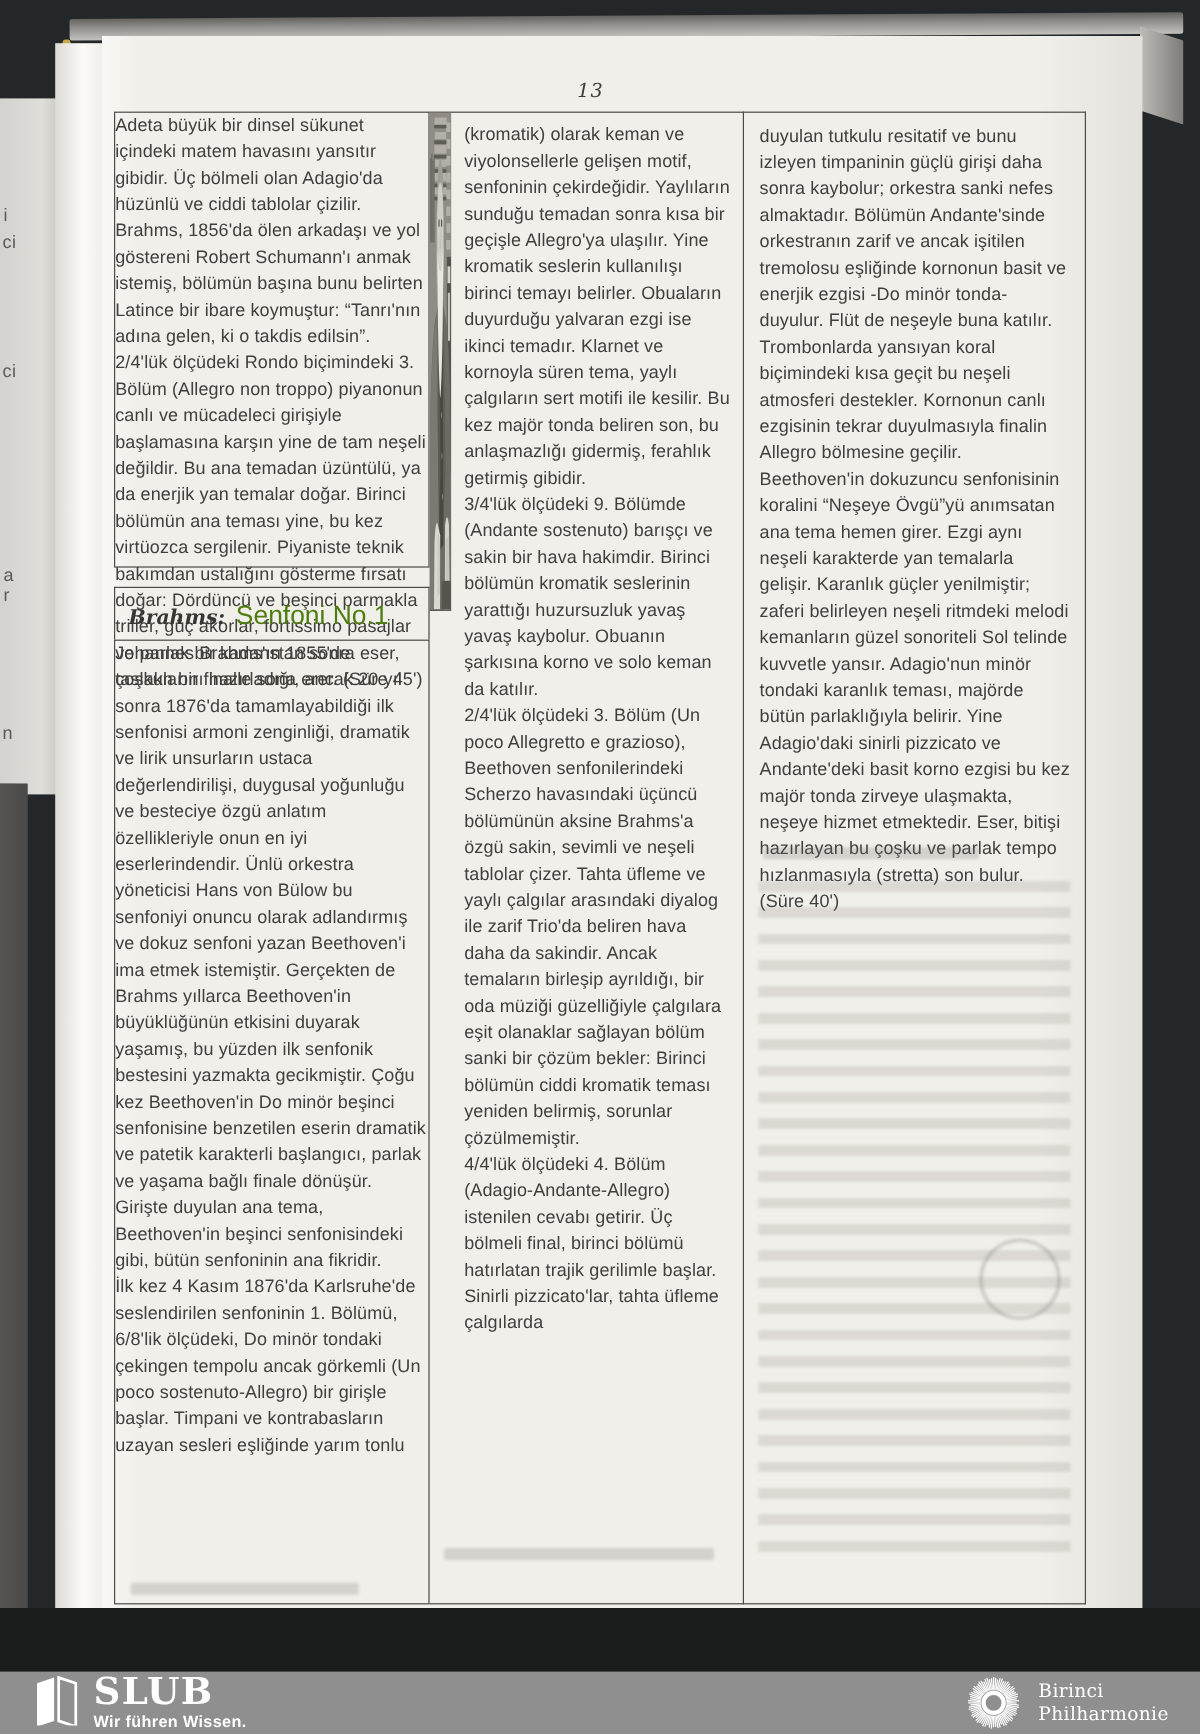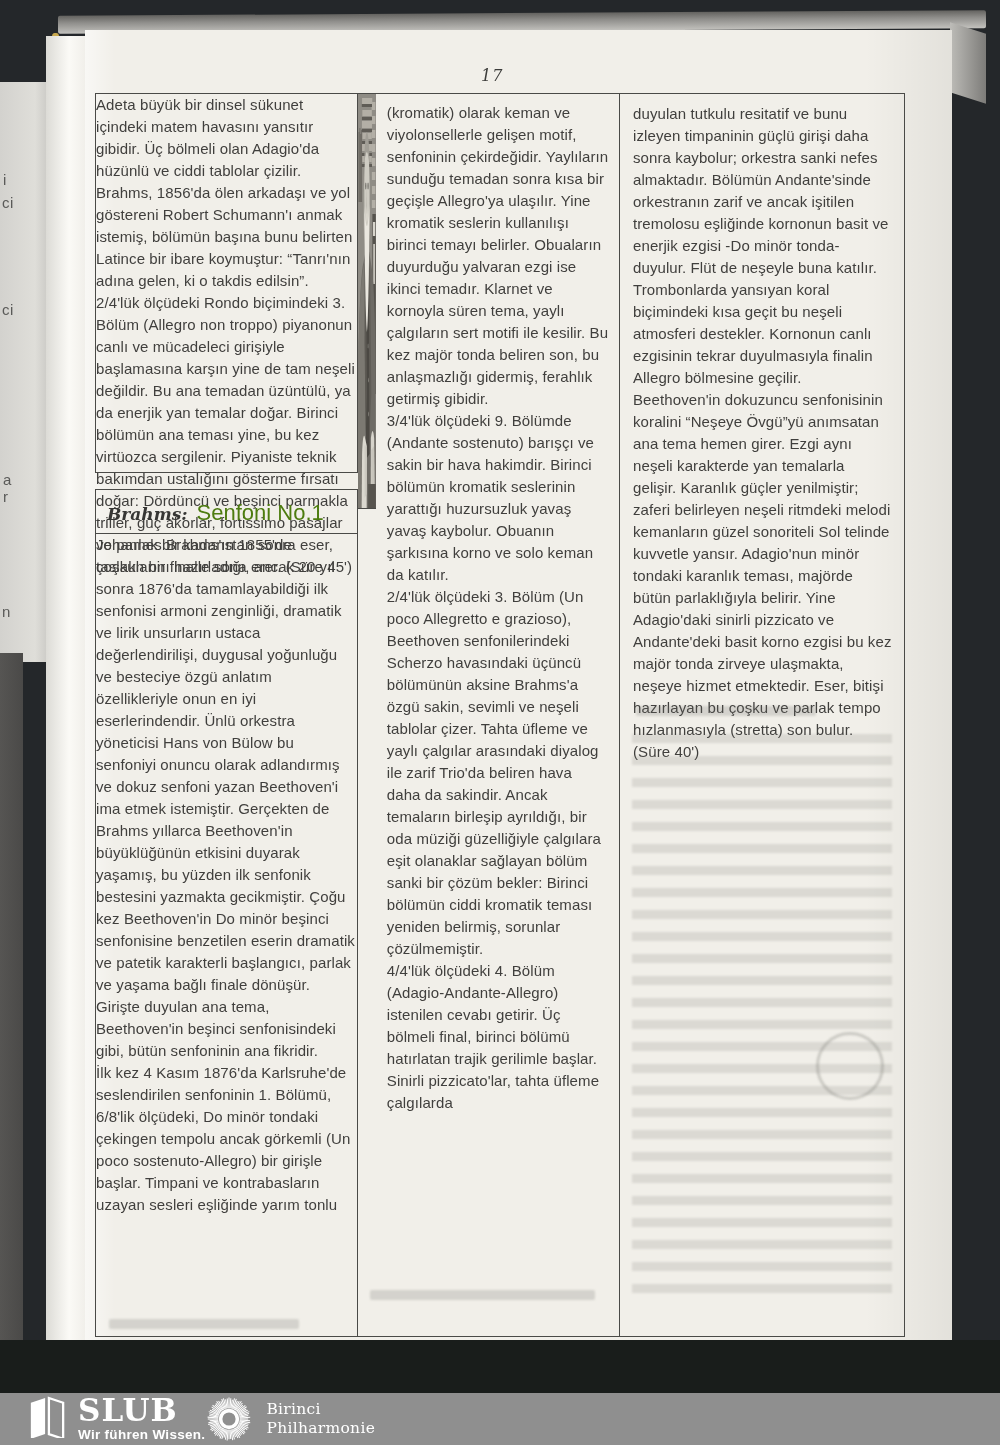--- a/index.html
+++ b/index.html
@@ -57,21 +57,21 @@
   .ghost-lines{left:12px;right:12px;top:640px;height:560px;
     background:repeating-linear-gradient(180deg,rgba(115,113,108,.17) 0 9px,rgba(0,0,0,0) 9px 22px);}
   .ghost-bar{background:rgba(110,108,104,.22);height:10px;border-radius:2px;}
   .ghost-circle{left:196px;top:938px;width:62px;height:62px;border:3px solid rgba(125,123,118,.32);border-radius:50%;}
   .ghost-mid{position:absolute;left:12px;top:1188px;width:220px;}
   .ghost-left{position:absolute;left:12px;top:1158px;width:200px;}
 
   
   .dark-band{position:absolute;left:0;top:1340px;width:1000px;height:53px;background:#191d1b;}
   .viewer-bar{position:absolute;left:0;top:1393px;width:1000px;height:52px;background:#8f8f8f;
-    display:flex;align-items:center;box-sizing:border-box;padding:0 26px 0 28px;}
+    display:flex;justify-content:space-between;align-items:center;box-sizing:border-box;padding:0 26px 0 28px;}
   .slub{display:flex;align-items:flex-start;gap:12px;color:#fff;cursor:pointer;}
   .slub-word{font:bold 31px "DejaVu Serif",serif;line-height:28px;letter-spacing:1px;}
   .slub-tag{font:bold 13.5px "Liberation Sans",sans-serif;margin-top:3px;letter-spacing:.3px;}
   .phil{display:flex;align-items:center;gap:13px;color:#fff;cursor:pointer;}
   .phil-name{font:15.5px "DejaVu Serif",serif;line-height:19px;letter-spacing:.3px;}
 </style>
 </head>
 <body>
 
 <div class="stage">
@@ -85,21 +85,21 @@
     <span class="edge-frag" style="left:2px;top:112px">ci</span>
     <span class="edge-frag" style="left:2px;top:219px">ci</span>
     <span class="edge-frag" style="left:3px;top:389px">a</span>
     <span class="edge-frag" style="left:3px;top:406px">r</span>
     <span class="edge-frag" style="left:2px;top:521px">n</span>
   </div>
   <div class="facing-photo-block"></div>
   <div class="page-curve"></div>
 
   <div class="page">
-    <div class="page-number">17</div>
+    <div class="page-number">13</div>
 
     <div class="text-block">
 
       <div class="col col-left">
         <div class="box box-a flow">
 
         <p class="para">Adeta büyük bir dinsel sükunet içindeki matem havasını yansıtır gibidir. Üç bölmeli olan Adagio'da hüzünlü ve ciddi tablolar çizilir. Brahms, 1856'da ölen arkadaşı ve yol göstereni Robert Schumann'ı anmak istemiş, bölümün başına bunu belirten Latince bir ibare koymuştur: “Tanrı'nın adına gelen, ki o takdis edilsin”.</p>
             <p class="para">2/4'lük ölçüdeki Rondo biçimindeki 3. Bölüm (Allegro non troppo) piyanonun canlı ve mücadeleci girişiyle başlamasına karşın yine de tam neşeli değildir. Bu ana temadan üzüntülü, ya da enerjik yan temalar doğar. Birinci bölümün ana teması yine, bu kez virtüozca sergilenir. Piyaniste teknik bakımdan ustalığını gösterme fırsatı doğar: Dördüncü ve beşinci parmakla triller, güç akorlar, fortissimo pasajlar ve parlak bir kadanstan sonra eser, çoşkun bir finalle sona erer. (Süre 45')</p>
           </div>
         <div class="box-gap"></div>

